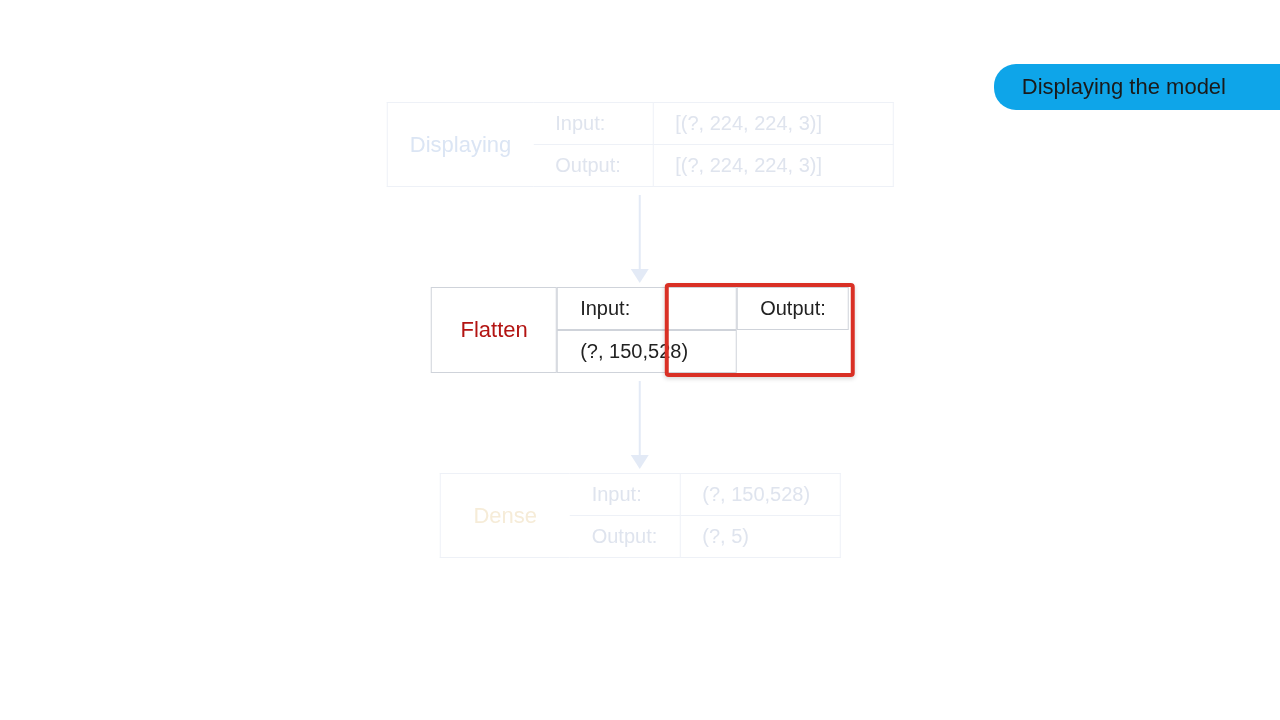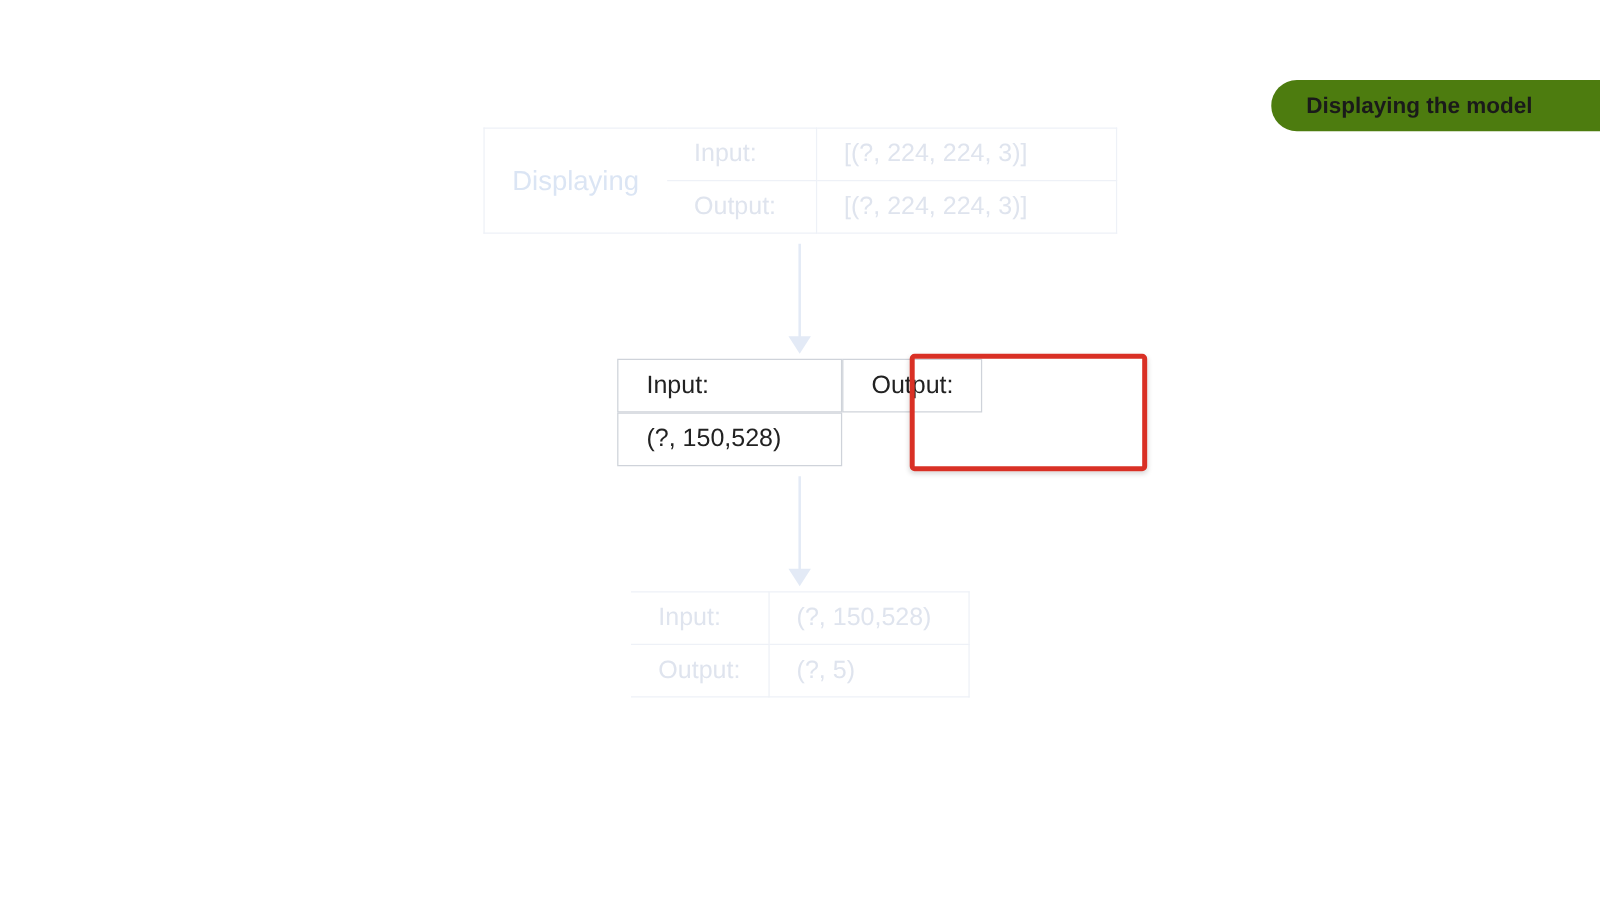--- a/index.html
+++ b/index.html
@@ -8,24 +8,24 @@
     height: 720px;
     background: #ffffff;
     font-family: "Google Sans", "Product Sans", Arial, sans-serif;
     position: relative;
     overflow: hidden;
   }
   .badge {
     position: absolute;
     top: 64px;
     right: 0;
-    background: #4d7c0f;
+    background: #0ea5e9;
     color: #1a1a1a;
-    font-size: 18px;
-    font-weight: 700;
+    font-size: 22px;
+    font-weight: 400;
     padding: 10px 54px 10px 28px;
     border-radius: 22px 0 0 22px;
   }
   .diagram {
     position: absolute;
     left: 50%;
     top: 102px;
     transform: translateX(-50%);
     display: flex;
     flex-direction: column;
@@ -126,31 +126,33 @@
       <div class="io-cell">Input:</div>
       <div class="io-cell shape-col">[(?, 224, 224, 3)]</div>
       <div class="io-cell">Output:</div>
       <div class="io-cell shape-col">[(?, 224, 224, 3)]</div>
     </div>
   </div>
 
   <div class="arrow"></div>
 
   <div class="layer focus" id="flatten-layer">
+    <div class="layer-name name-flatten">Flatten</div>
     <div class="io-grid" id="flatten-grid">
       <div class="io-cell">Input:</div>
       <div class="io-cell">Output:</div>
       <div class="io-cell shape-col" id="fl-out">(?, 150,528)</div>
     </div>
     <div class="highlight-box" id="hlbox" style="left: 233.609px; top: -4px; width: 189.656px; height: 94px;"></div>
   </div>
 
   <div class="arrow"></div>
 
   <div class="layer layer3 faded">
+    <div class="layer-name name-dense">Dense</div>
     <div class="io-grid">
       <div class="io-cell">Input:</div>
       <div class="io-cell shape-col">(?, 150,528)</div>
       <div class="io-cell">Output:</div>
       <div class="io-cell shape-col">(?, 5)</div>
     </div>
   </div>
 
 </div>
 

